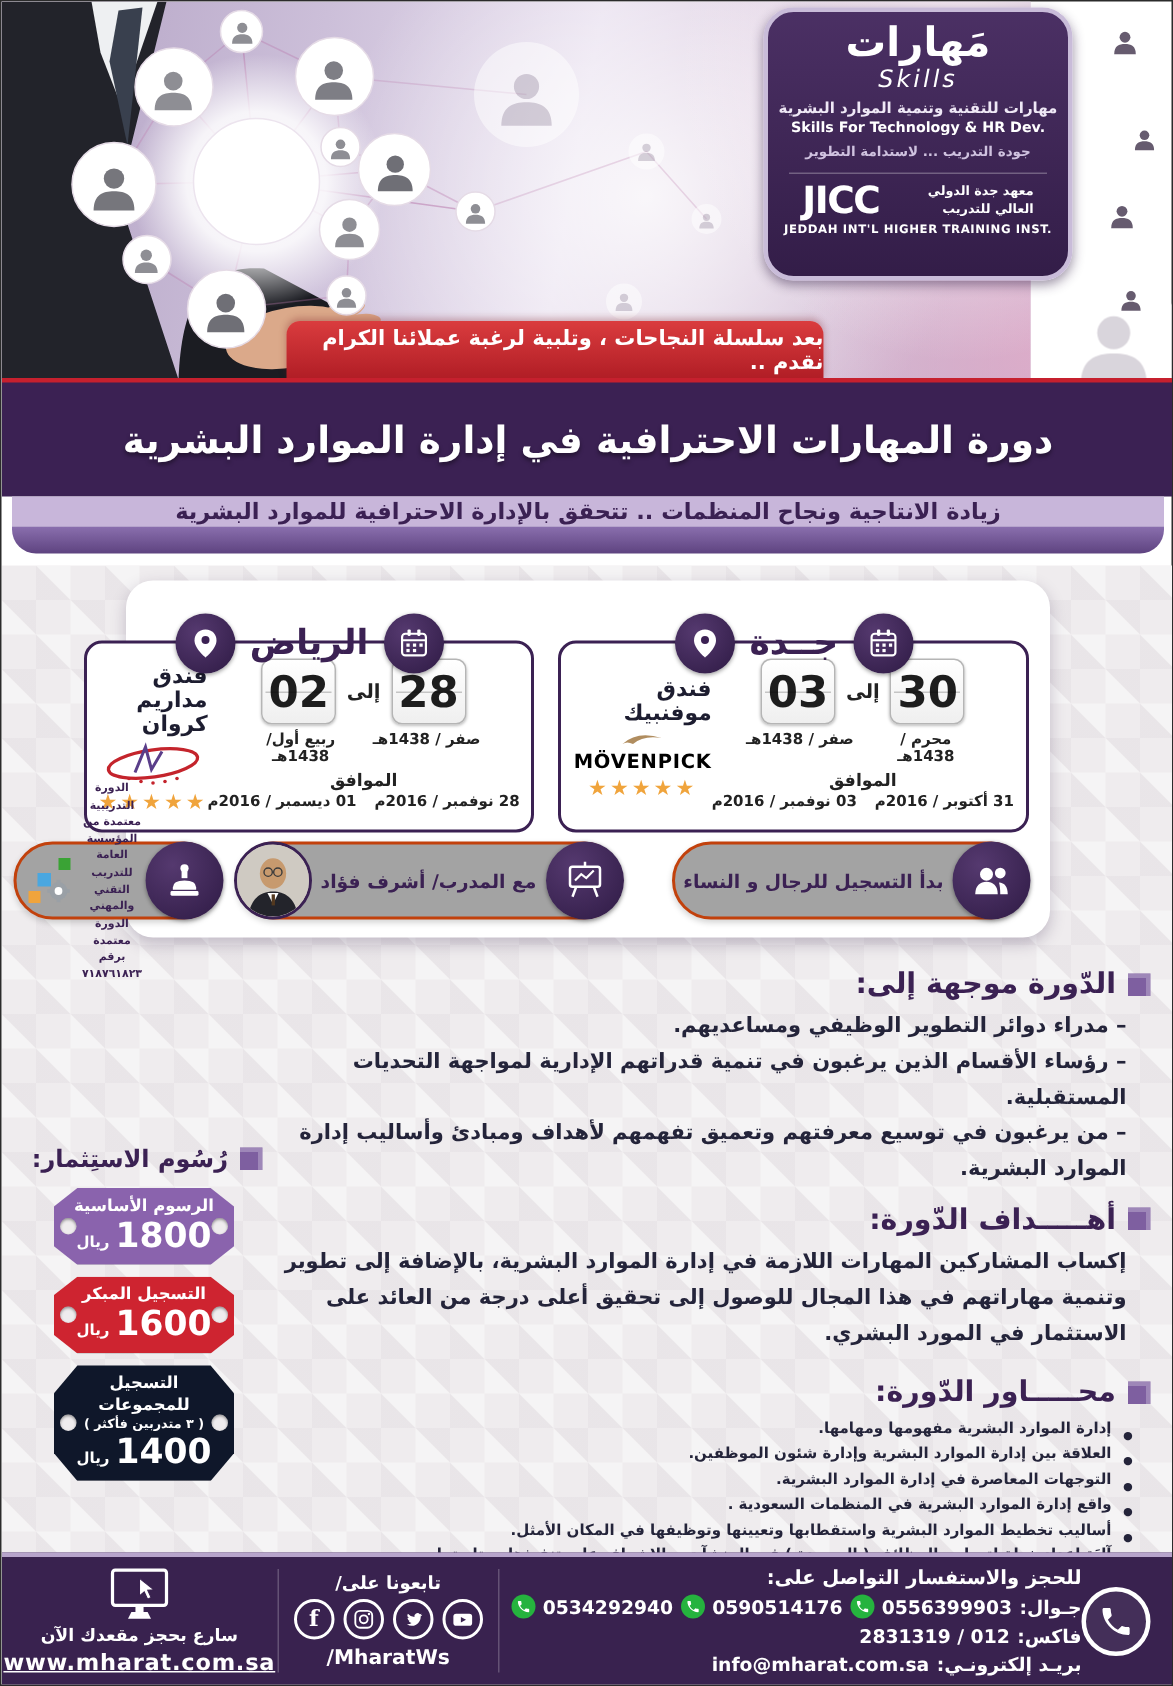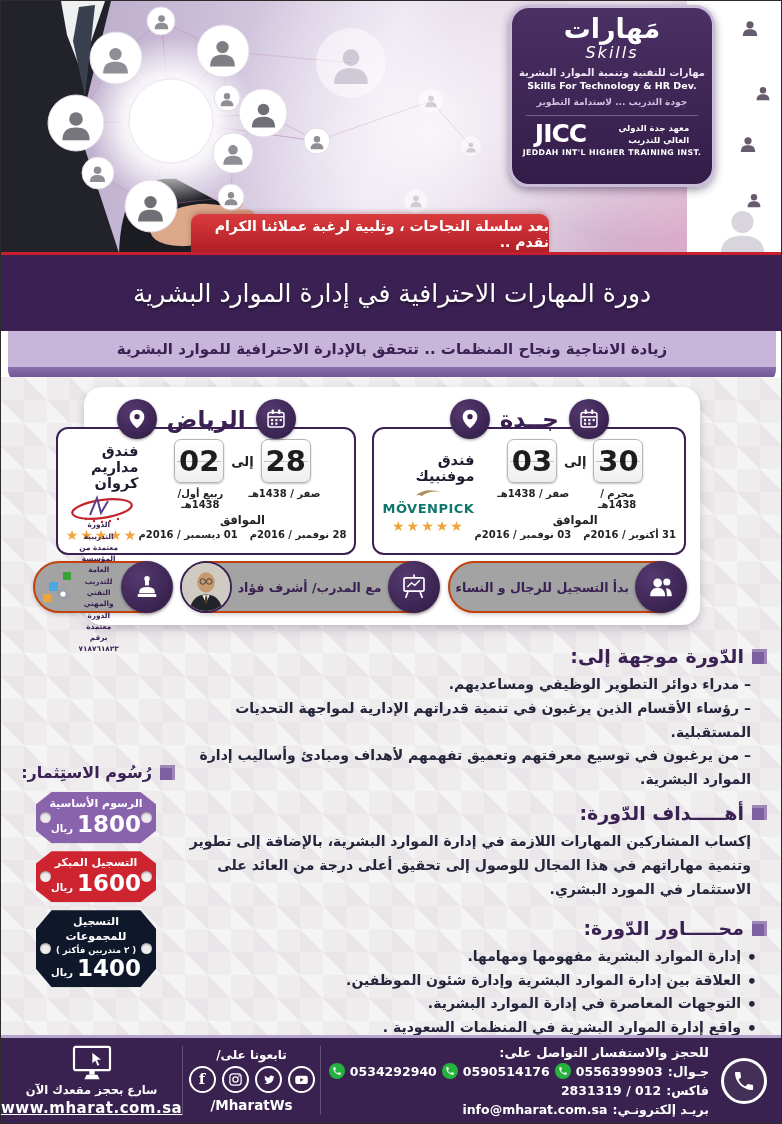--- a/index.html
+++ b/index.html
@@ -30,80 +30,80 @@
   .jicc-en{font-size:7.8px;font-weight:bold;letter-spacing:.4px;margin-top:1px;}
 
   
   #intro-banner{position:absolute;left:190px;top:213px;width:358px;height:39px;border-radius:9px 9px 0 0;
     background:linear-gradient(#da3c3e,#b01d25);display:flex;align-items:center;justify-content:center;
     color:#fff;font-size:14px;font-weight:bold;direction:rtl;box-shadow:0 -2px 5px rgba(120,20,30,.3);}
 
   
   #title-band{position:absolute;top:251px;left:0;width:782px;height:79px;background:#3b2153;
     border-top:3px solid #c6202e;box-sizing:border-box;display:flex;align-items:center;justify-content:center;}
-  #title-band .t{color:#fff;font-size:25px;font-weight:normal;direction:rtl;white-space:nowrap;text-shadow:0 2px 3px rgba(0,0,0,.4);}
+  #title-band .t{color:#fff;font-size:25px;font-weight:bold;direction:rtl;white-space:nowrap;text-shadow:0 2px 3px rgba(0,0,0,.4);}
   #sub-band{position:absolute;top:330px;left:7px;width:768px;height:46px;}
-  #sub-strip{height:36px;background:#c8b6da;display:flex;align-items:center;justify-content:center;
+  #sub-strip{height:20px;background:#c8b6da;display:flex;align-items:center;justify-content:center;
     color:#3b2153;font-size:15px;font-weight:bold;direction:rtl;white-space:nowrap;}
   #sub-foot{height:18px;background:linear-gradient(#8a6fae,#5e4380);border-radius:0 0 16px 16px;}
 
   
   #content-bg{position:absolute;top:376px;left:0;width:782px;height:660px;background-color:#efecee;
     background-image:
       linear-gradient(45deg, rgba(255,255,255,.4) 25%, transparent 25%, transparent 75%, rgba(255,255,255,.4) 75%),
       linear-gradient(45deg, rgba(120,105,125,.05) 25%, transparent 25%, transparent 75%, rgba(120,105,125,.05) 75%);
     background-size:46px 46px;background-position:0 0,23px 23px;}
 
   
   #info-card{position:absolute;top:386px;left:83px;width:616px;height:238px;background:#fff;border-radius:18px;
     box-shadow:0 4px 10px rgba(60,40,80,.25);}
   #sessions{position:absolute;top:10px;right:14px;left:14px;display:flex;direction:rtl;gap:16px;}
   .session{position:relative;flex:1;padding-top:30px;}
-  .session-head{position:absolute;top:2px;right:0;left:0;height:40px;display:flex;direction:rtl;align-items:center;justify-content:center;gap:10px;z-index:2;}
+  .session-head{position:absolute;top:12px;right:0;left:0;height:40px;display:flex;direction:rtl;align-items:center;justify-content:center;gap:10px;z-index:2;}
   .city-title{font-size:23px;font-weight:bold;color:#3b2153;}
   .head-circle{width:40px;height:40px;border-radius:50%;background:radial-gradient(circle at 35% 30%,#55396f,#2e1a44);
     display:flex;align-items:center;justify-content:center;box-shadow:0 1px 3px rgba(0,0,0,.4);}
   .session-box{border:2px solid #3b2153;border-radius:12px;height:112px;display:flex;direction:rtl;padding:8px 8px 4px;box-sizing:content-box;background:#fff;}
   .dates{flex:1.2;display:flex;flex-direction:column;align-items:center;}
   .dates-row{display:flex;direction:rtl;align-items:center;gap:7px;margin-top:2px;}
   .numbox{width:48px;height:42px;background:linear-gradient(#ffffff,#efefef);border:1px solid #b5b5b5;border-radius:7px;
     display:flex;align-items:center;justify-content:center;font-size:29px;font-weight:bold;color:#1d1d1d;
     position:relative;box-shadow:0 1px 2px rgba(0,0,0,.25);}
   .numbox::after{content:"";position:absolute;left:2px;right:2px;top:50%;height:1px;background:rgba(0,0,0,.2);}
   .to-word{font-size:13px;font-weight:bold;color:#222;}
   .hijri-row{display:flex;direction:rtl;gap:12px;margin-top:5px;font-size:10px;font-weight:bold;color:#222;}
   .hijri-row span{width:72px;text-align:center;}
   .muafiq{font-size:11.5px;font-weight:bold;color:#222;margin-top:3px;}
   .greg-row{display:flex;direction:rtl;gap:12px;margin-top:2px;font-size:10px;font-weight:bold;color:#222;white-space:nowrap;}
   .hotel{flex:1;display:flex;flex-direction:column;align-items:center;justify-content:center;gap:2px;}
   .hotel-name{font-size:14.5px;font-weight:bold;color:#1d1d30;direction:rtl;}
-  .hotel-logo-text{color:#0f766e;font-size:13px;font-weight:bold;letter-spacing:.5px;direction:ltr;}
+  .hotel-logo-text{color:#000000;font-size:13px;font-weight:bold;letter-spacing:.5px;direction:ltr;}
   .stars{color:#f0a43c;font-size:14px;letter-spacing:2px;direction:ltr;}
 
   #pills{position:absolute;bottom:12px;right:14px;left:14px;display:flex;direction:rtl;gap:9px;}
   .pill{height:48px;border:2px solid #c2410c;border-radius:30px;background:#a3a3a3;display:flex;direction:rtl;
     align-items:center;box-shadow:0 2px 4px rgba(0,0,0,.18);position:relative;}
-  .pill-reg{flex:1.08;}.pill-trainer{flex:1;}.pill-accr{flex:.98;}
+  .pill-reg{flex:1.08;margin-left:24px;}.pill-trainer{flex:1;}.pill-accr{flex:.98;}
   .icirc{flex:0 0 52px;width:52px;height:52px;border-radius:50%;background:radial-gradient(circle at 35% 30%,#55396f,#2e1a44);
     display:flex;align-items:center;justify-content:center;margin-right:-3px;box-shadow:0 1px 3px rgba(0,0,0,.4);z-index:1;}
   .pill-label{flex:1;text-align:center;font-size:12.5px;font-weight:bold;color:#3b2153;padding:0 6px;white-space:nowrap;}
   .photo-circle{flex:0 0 52px;width:52px;height:52px;border-radius:50%;overflow:hidden;margin-left:-3px;
     border:2px solid #3b2153;box-sizing:border-box;background:#cfcac2;}
   .accr-text{flex:1;text-align:center;font-size:7.3px;font-weight:bold;color:#3b2153;line-height:1.55;direction:rtl;padding:0 2px;}
   .tvtc{flex:0 0 38px;display:flex;align-items:center;justify-content:center;margin-left:4px;}
 
   
   #body-text{position:absolute;top:634px;right:14px;left:175px;direction:rtl;color:#24243a;}
   .sec-head{display:flex;direction:rtl;align-items:center;gap:8px;margin:10px 0 6px;}
   .sec-sq{width:15px;height:15px;background:#7e5fa0;box-shadow:inset -3px 3px 0 rgba(255,255,255,.25);}
   .sec-title{font-size:19px;font-weight:bold;color:#3b2153;}
   .dash-list div{font-size:14px;font-weight:bold;line-height:1.7;padding-right:16px;}
   .dash-list div::before{content:"–  ";}
   .para{font-size:14px;font-weight:bold;line-height:1.7;padding-right:16px;}
-  .dot-list div{font-size:14px;font-weight:bold;line-height:1.68;padding-right:26px;position:relative;}
+  .dot-list div{font-size:10px;font-weight:bold;line-height:1.68;padding-right:26px;position:relative;}
   .dot-list div::before{content:"•";position:absolute;right:10px;font-size:16px;}
 
   
   #fees{position:absolute;top:752px;left:16px;width:158px;direction:rtl;}
   #fees .sec-title{font-size:16px;}
   .tags{margin-top:10px;display:flex;flex-direction:column;gap:8px;align-items:center;}
   .tag{width:120px;min-height:48px;position:relative;color:#fff;text-align:center;padding:5px 10px 6px;box-sizing:border-box;
     clip-path:polygon(13% 0,87% 0,100% 24%,100% 76%,87% 100%,13% 100%,0 76%,0 24%);
     filter:drop-shadow(0 2px 2px rgba(0,0,0,.3));}
   .tag .hole{position:absolute;top:50%;width:11px;height:11px;border-radius:50%;background:#efecee;margin-top:-5.5px;box-shadow:inset 0 1px 2px rgba(0,0,0,.4);}
@@ -120,21 +120,21 @@
   .f-div{width:1px;background:rgba(255,255,255,.22);margin:8px 0;}
   #f-web{width:216px;display:flex;flex-direction:column;align-items:center;justify-content:center;gap:2px;}
   .f-cta{font-size:11.5px;font-weight:bold;direction:rtl;}
   .f-site{font-size:15px;font-weight:bold;letter-spacing:.5px;text-decoration:underline;color:#fff;}
   #f-social{width:172px;display:flex;flex-direction:column;align-items:center;justify-content:center;gap:4px;}
   .f-follow{font-size:12px;font-weight:bold;direction:rtl;}
   .soc-row{display:flex;gap:6px;}
   .soc{width:27px;height:27px;border-radius:50%;border:2px solid #fff;box-sizing:border-box;display:flex;align-items:center;justify-content:center;}
   .soc b{font-size:15px;line-height:1;font-family:"DejaVu Serif",serif;}
   .f-handle{font-size:13.5px;font-weight:bold;}
-  #f-contact{flex:1;display:flex;direction:rtl;align-items:center;padding:0 16px 0 8px;gap:12px;}
+  #f-contact{flex:1;display:flex;direction:rtl;align-items:center;padding:0 16px 0 8px;}
   .phone-ring{flex:0 0 46px;width:46px;height:46px;border-radius:50%;border:3px solid #fff;box-sizing:border-box;
     display:flex;align-items:center;justify-content:center;background:rgba(255,255,255,.06);}
   .contact-lines{flex:1;direction:rtl;text-align:right;}
   .c-line{font-size:12.5px;font-weight:bold;line-height:19px;display:flex;direction:rtl;align-items:center;gap:5px;flex-wrap:nowrap;white-space:nowrap;}
   .c-title{font-size:13px;}
   .wa{width:16px;height:16px;border-radius:50%;background:#25b33e;display:inline-flex;align-items:center;justify-content:center;}
   .ltr{direction:ltr;unicode-bidi:embed;}
 </style>
 </head>
 <body>

